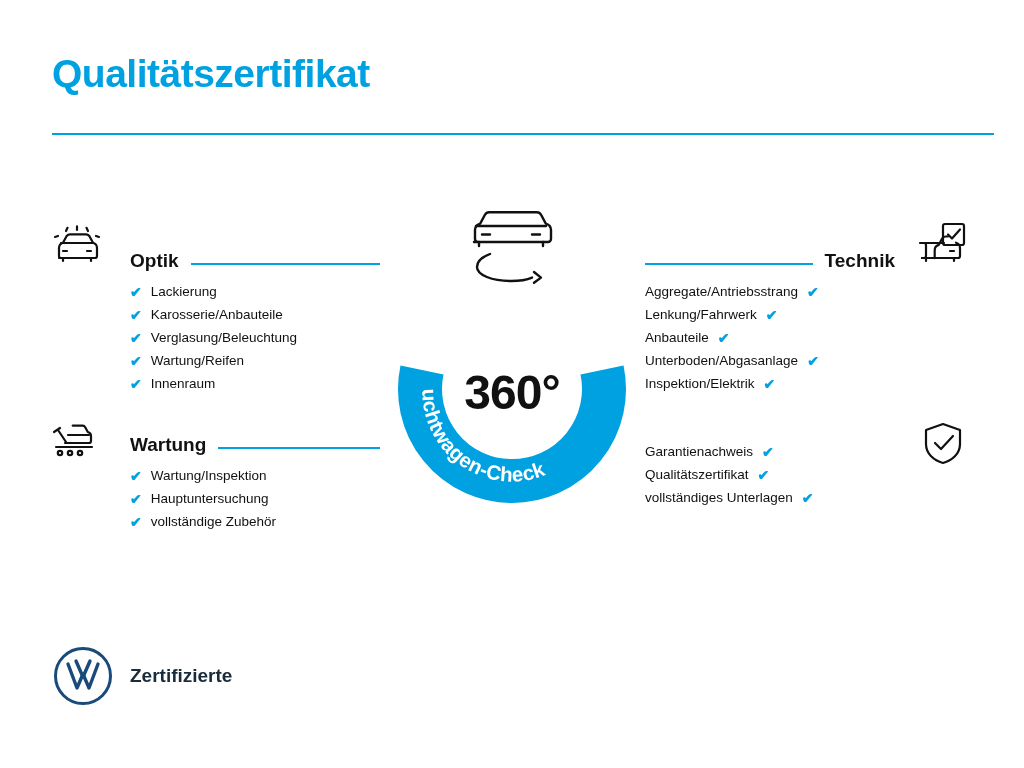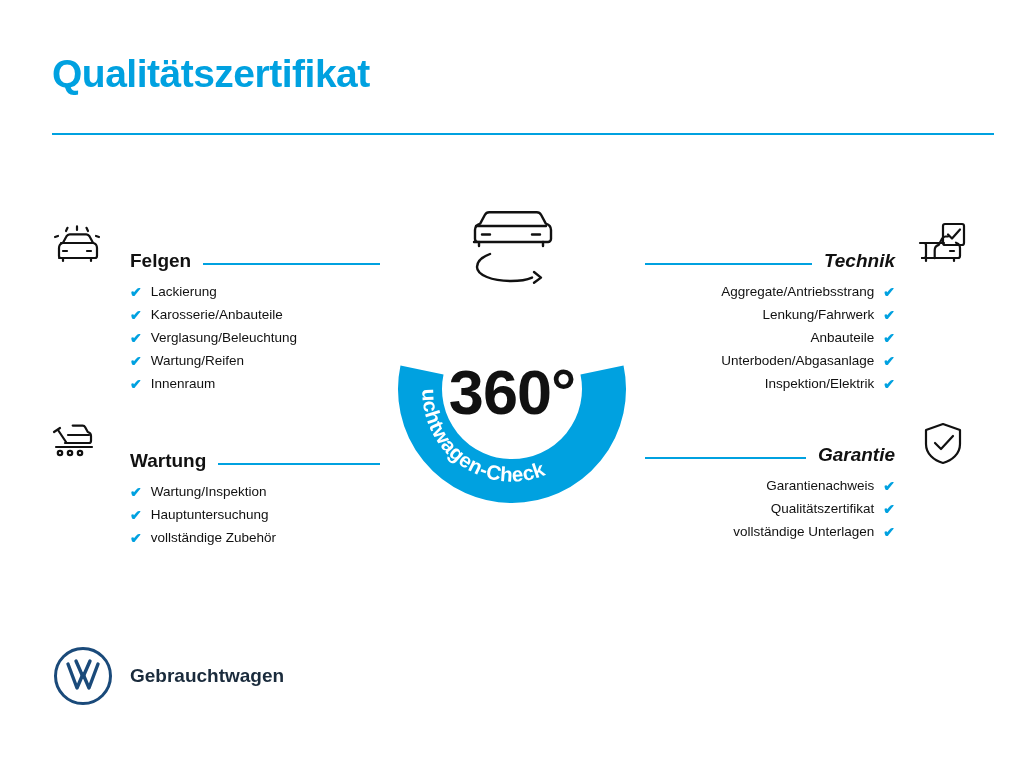--- a/index.html
+++ b/index.html
@@ -57,37 +57,37 @@
     white-space: nowrap;
     line-height: 1;
   }
   .block-rule {
     height: 2px;
     background: #00A1E0;
     flex: 1 1 auto;
     margin-bottom: 5px;
   }
   .left .block-title { margin-right: 12px; }
-  .right .block-title { margin-left: 12px; font-style: italic; }
+  .right .block-title { margin-left: 12px; }
 
   .items {
     margin-top: 14px;
     list-style: none;
     padding: 0;
   }
   .items li {
     display: flex;
     align-items: center;
     font-size: 13.5px;
     color: #111;
     margin-bottom: 8px;
     white-space: nowrap;
   }
   .left .items li { justify-content: flex-start; }
-  .right .items li { justify-content: flex-end; }
+  .right .items li { }
   .check {
     color: #00A1E0;
     font-size: 14px;
     font-weight: bold;
     line-height: 1;
   }
   .left .check { margin-right: 9px; }
   .right .check { margin-left: 9px; }
 
   
@@ -108,21 +108,21 @@
   .badge svg { display: block; }
   .center-num {
     position: absolute;
     left: 0;
     top: 0;
     width: 268px;
     height: 268px;
     display: flex;
     align-items: center;
     justify-content: center;
-    font-size: 63px;
+    font-size: 48px;
     font-weight: bold;
     color: #111;
     letter-spacing: -1px;
   }
   .car-top {
     position: absolute;
     left: 452px;
     top: 198px;
     width: 118px;
     height: 92px;
@@ -159,21 +159,21 @@
         <path d="M9 25 l3 -1 M20 19 l1.5 -3.2 M31 18 l0 -3.6 M42 19 l-1.5 -3.2 M53 25 l-3 -1"></path>
         <path d="M13 46 h36 a2 2 0 0 0 2 -2 v-8 c0 -3 -1.5 -4.5 -4 -5.3 l-3.4 -6.3 c-0.8 -1.4 -1.8 -2.1 -3.3 -2.1 h-16.6 c-1.5 0 -2.5 0.7 -3.3 2.1 l-3.4 6.3 c-2.5 0.8 -4 2.3 -4 5.3 v8 a2 2 0 0 0 2 2 z"></path>
         <path d="M15 31 h32"></path>
         <path d="M17 39 h4 M41 39 h4"></path>
         <path d="M17 46 v3 M45 46 v3"></path>
       </g>
     </svg>
   </div>
   <div class="block left" style="left:130px; top:236px; width:250px;">
     <div class="block-header">
-      <div class="block-title">Felgen</div>
+      <div class="block-title">Optik</div>
       <div class="block-rule"></div>
     </div>
     <ul class="items">
       <li>
           <span class="check">✔</span>
           <span>Lackierung</span>
         </li>
       <li>
           <span class="check">✔</span>
           <span>Karosserie/Anbauteile</span>
@@ -200,21 +200,21 @@
         <path d="M8 22 l6 -4"></path>
         <path d="M19 33 h24 a2 2 0 0 0 2 -2 v-5 c0 -2.2 -1.2 -3.4 -3.2 -4 l-2.6 -4.8 c-0.6 -1.1 -1.4 -1.6 -2.5 -1.6 h-10"></path>
         <path d="M22 25 h21"></path>
         <circle cx="14" cy="43" r="2.2"></circle>
         <circle cx="24" cy="43" r="2.2"></circle>
         <circle cx="34" cy="43" r="2.2"></circle>
         <path d="M10 37 h36"></path>
       </g>
     </svg>
   </div>
-  <div class="block left" style="left:130px; top:436px; width:250px;">
+  <div class="block left" style="left:130px; top:420px; width:250px;">
     <div class="block-header">
       <div class="block-title">Wartung</div>
       <div class="block-rule"></div>
     </div>
     <ul class="items">
       <li>
           <span class="check">✔</span>
           <span>Wartung/Inspektion</span>
         </li>
       <li>
@@ -273,35 +273,31 @@
 
   <div class="blk-icon" style="left:912px; top:412px;">
     <svg viewBox="0 0 62 62" width="62" height="62">
       <g fill="none" stroke="#111" stroke-width="2.2" stroke-linecap="round" stroke-linejoin="round">
         <path d="M31 12 l17 6 v14 c0 10 -8 16.5 -17 19 c-9 -2.5 -17 -9 -17 -19 v-14 z"></path>
         <path d="M23 31 l6 6 l12 -13"></path>
       </g>
     </svg>
   </div>
   <div class="block right" style="left:645px; top:430px; width:250px;">
-    <div class="block-header">
-      <div class="block-rule"></div>
-      <div class="block-title">Garantie</div>
-    </div>
     <ul class="items">
       <li>
           <span>Garantienachweis</span>
           <span class="check">✔</span>
         </li>
       <li>
           <span>Qualitätszertifikat</span>
           <span class="check">✔</span>
         </li>
       <li>
-          <span>vollständige Unterlagen</span>
+          <span>vollständiges Unterlagen</span>
           <span class="check">✔</span>
         </li>
     </ul>
   </div>
 
   <div class="car-top">
     <svg viewBox="0 0 118 92" width="118" height="92">
       <g fill="none" stroke="#111" stroke-width="2.4" stroke-linecap="round" stroke-linejoin="round">
         <path d="M22 44 h74 a3 3 0 0 0 3 -3 v-9 c0 -3.6 -2 -5.4 -5.2 -6.4 l-4.6 -8.6 c-1 -1.9 -2.4 -2.8 -4.4 -2.8 h-47.6 c-2 0 -3.4 0.9 -4.4 2.8 l-4.6 8.6 c-3.2 1 -5.2 2.8 -5.2 6.4 v9 a3 3 0 0 0 3 3 z"></path>
         <path d="M24 28 h70"></path>
@@ -334,17 +330,17 @@
     <div class="vw-mark">
       <svg viewBox="0 0 62 62" width="62" height="62">
         <circle cx="31" cy="31" r="27.5" fill="none" stroke="#1a4a7a" stroke-width="3"></circle>
         <g fill="none" stroke="#1a4a7a" stroke-width="3.4" stroke-linecap="round" stroke-linejoin="round">
           <path d="M16 19 l9 24 l6 -14 l6 14 l9 -24"></path>
           <path d="M24 16 l7 16 l7 -16"></path>
         </g>
       </svg>
     </div>
     <div class="footer-text">
-      <div>Gebrauchtwagen</div>
+      <div>Zertifizierte</div>
     </div>
   </div>
 
 </div>
 
 </body></html>

